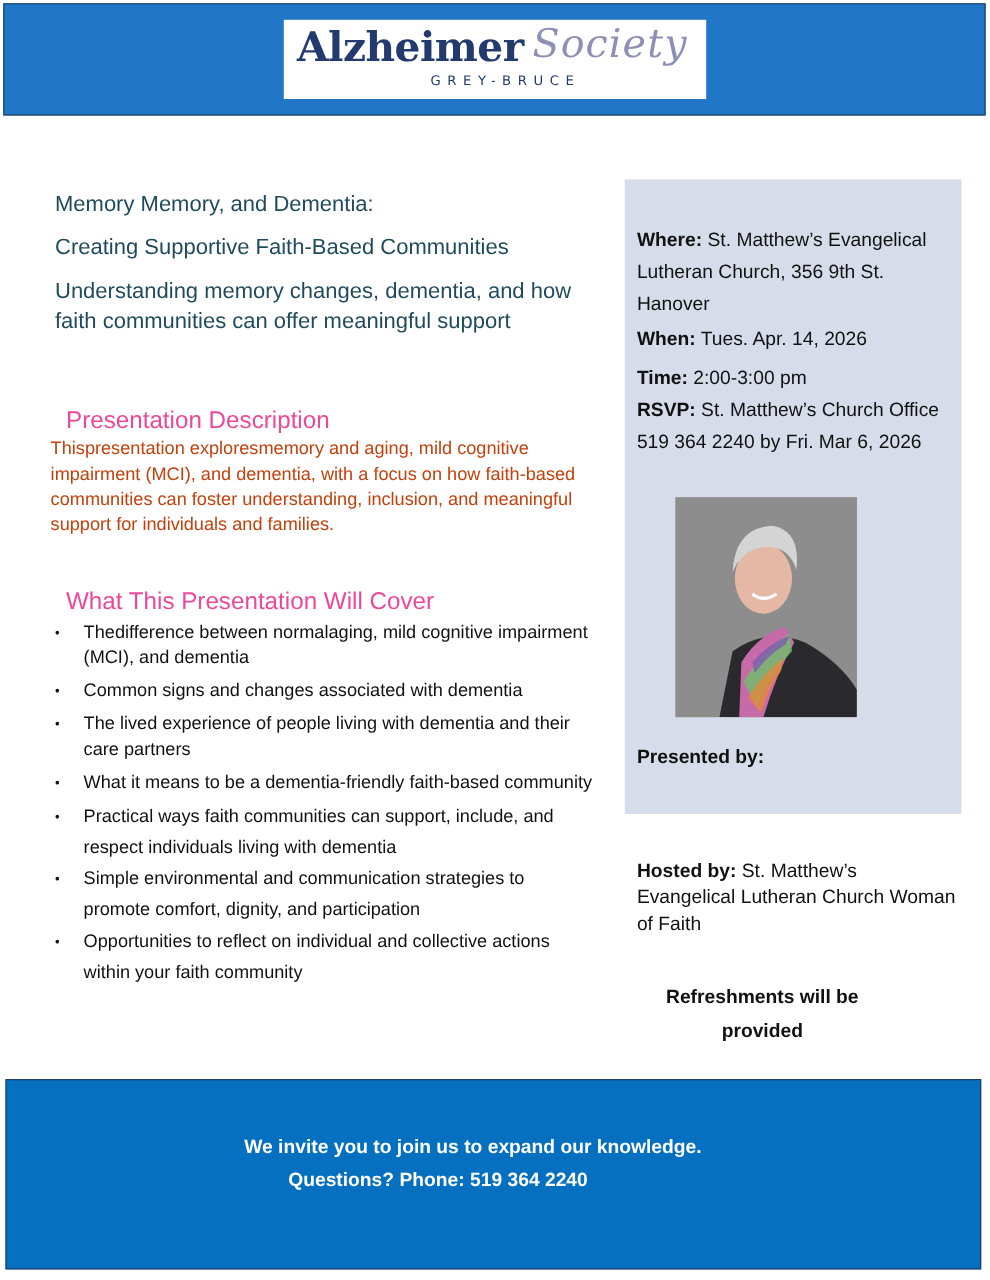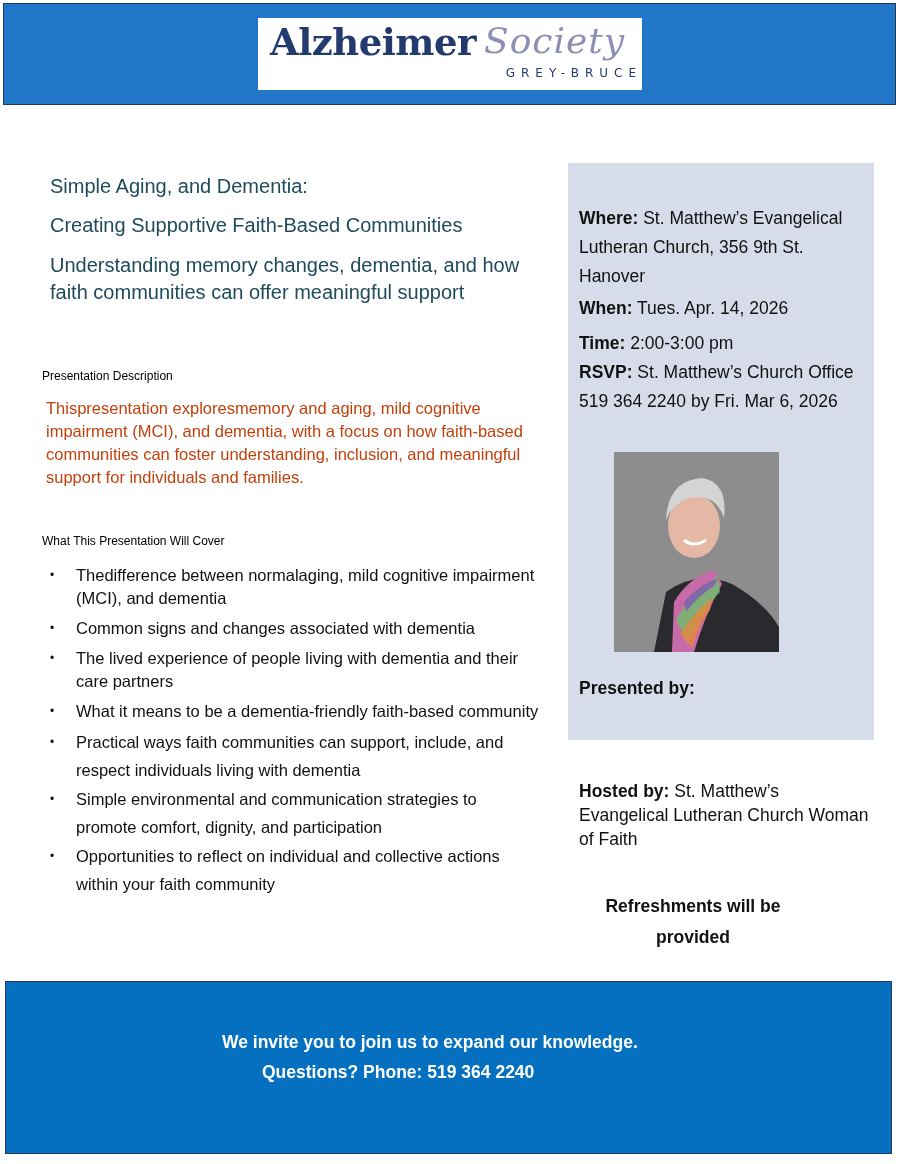--- a/index.html
+++ b/index.html
@@ -2,28 +2,28 @@
 <html><head>
   <meta charset="utf-8">
   <style>
     html, body { margin: 0; padding: 0; background: #ffffff; }
     body { width: 900px; height: 1164px; position: relative; overflow: hidden; font-family: "DejaVu Sans", sans-serif; }
 
     .header-band { position: absolute; left: 3px; top: 3px; width: 893px; height: 102px; background: #2176c7; border: 1px solid #1f3a5c; box-sizing: border-box; }
     .logo-box { position: absolute; left: 258px; top: 18px; width: 384px; height: 72px; background: #ffffff; }
     .logo-word1 { position: absolute; left: 12px; top: 2px; font-family: "DejaVu Serif", serif; font-weight: bold; font-size: 37px; color: #233a6e; letter-spacing: -0.5px; }
     .logo-word2 { position: absolute; left: 226px; top: 2px; font-family: "DejaVu Serif", serif; font-style: italic; font-size: 36px; color: #8e8fb5; letter-spacing: 1px; }
-    .logo-sub { position: absolute; left: 0; right: 0; top: 48px; text-align: right; font-family: "DejaVu Sans", sans-serif; font-size: 12px; color: #233a6e; letter-spacing: 6px; padding-left: 19px; }
+    .logo-sub { position: absolute; left: 0; right: 0; top: 48px; text-align: center; font-family: "DejaVu Sans", sans-serif; font-size: 12px; color: #233a6e; letter-spacing: 6px; padding-left: 19px; }
 
     .title { position: absolute; left: 50px; color: #1f4a5c; font-family: "Liberation Sans", sans-serif; font-size: 20px; line-height: 27px; white-space: nowrap; }
     .t1 { top: 173px; }
     .t2 { top: 212px; }
     .t3 { top: 252px; }
 
-    .section-heading { position: absolute; left: 42px; color: #000000; font-family: "Liberation Sans", sans-serif; font-size: 12px; }
+    .section-heading { position: absolute; left: 60px; color: #ec4899; font-family: "Liberation Sans", sans-serif; font-size: 22px; }
     .h-desc { top: 369px; }
     .h-cover { top: 534px; }
 
     .desc { position: absolute; left: 46px; top: 397px; width: 510px; font-family: "Liberation Sans", sans-serif; font-size: 16.5px; line-height: 23px; color: #c2410c; }
 
     .cover-list { position: absolute; left: 50px; top: 564px; width: 490px; margin: 0; padding: 0; list-style: none; font-family: "Liberation Sans", sans-serif; font-size: 16.5px; color: #111; }
     .cover-list li { position: relative; padding-left: 26px; }
     .cover-list .bullet { position: absolute; left: 0; top: 0; font-size: 12px; }
     .li0 { line-height: 23px; margin-bottom: 7px; }
     .li1 { line-height: 23px; margin-bottom: 7px; }
@@ -54,21 +54,21 @@
 <body>
 
 <div class="header-band">
 </div>
 <div class="logo-box">
   <span class="logo-word1">Alzheimer</span>
   <span class="logo-word2">Society</span>
   <div class="logo-sub">GREY-BRUCE</div>
 </div>
 
-<div class="title t1">Simple Aging, and Dementia:</div>
+<div class="title t1">Memory Memory, and Dementia:</div>
 <div class="title t2">Creating Supportive Faith-Based Communities</div>
 <div class="title t3">
   <div>Understanding memory changes, dementia, and how</div>
   <div>faith communities can offer meaningful support</div>
 </div>
 
 <div class="section-heading h-desc">Presentation Description</div>
 <div class="desc">Thispresentation exploresmemory and aging, mild cognitive impairment (MCI), and dementia, with a focus on how faith-based communities can foster understanding, inclusion, and meaningful support for individuals and families.</div>
 
 <div class="section-heading h-cover">What This Presentation Will Cover</div>

